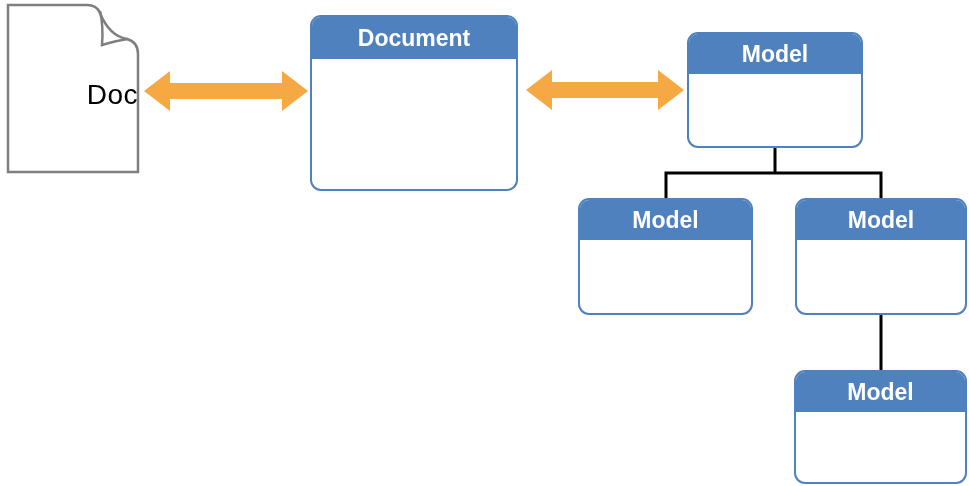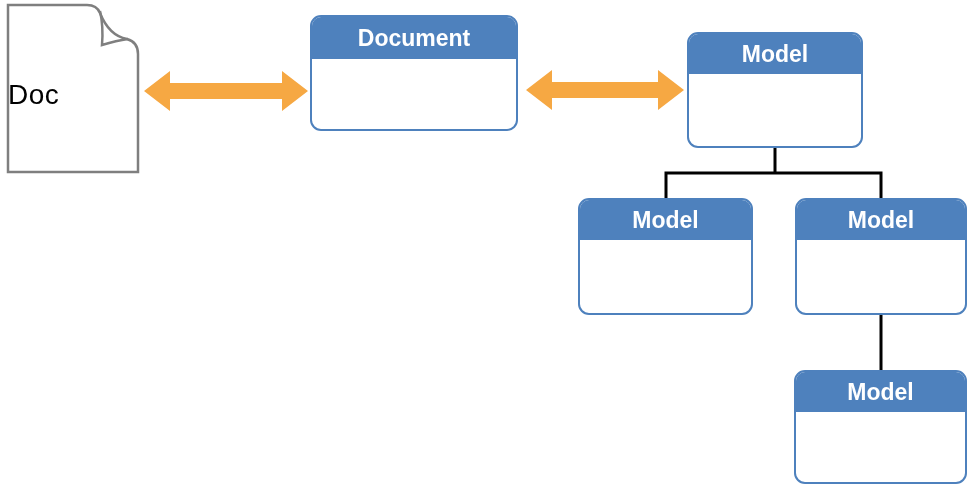--- a/index.html
+++ b/index.html
@@ -40,27 +40,27 @@
     text-align: center;
     display: flex;
     align-items: center;
     justify-content: center;
   }
   .doc-label {
     position: absolute;
     left: 8px;
     top: 79px;
     width: 130px;
-    text-align: left;
+    text-align: right;
     font-size: 28px;
     color: #000000;
     letter-spacing: 0.5px;
   }
   
-  #document-box { left: 310px; top: 15px; width: 208px; height: 116px; }
+  #document-box { left: 310px; top: 15px; width: 208px; height: 176px; }
   #document-box .node-header { height: 42px; font-size: 23px; }
   
   #model-root { left: 687px; top: 32px; width: 176px; height: 116px; }
   #model-child-left { left: 578px; top: 198px; width: 175px; height: 117px; }
   #model-child-right { left: 795px; top: 198px; width: 172px; height: 117px; }
   #model-grandchild { left: 794px; top: 370px; width: 173px; height: 114px; }
   #model-root .node-header,
   #model-child-left .node-header,
   #model-child-right .node-header,
   #model-grandchild .node-header { height: 40px; font-size: 23px; }

